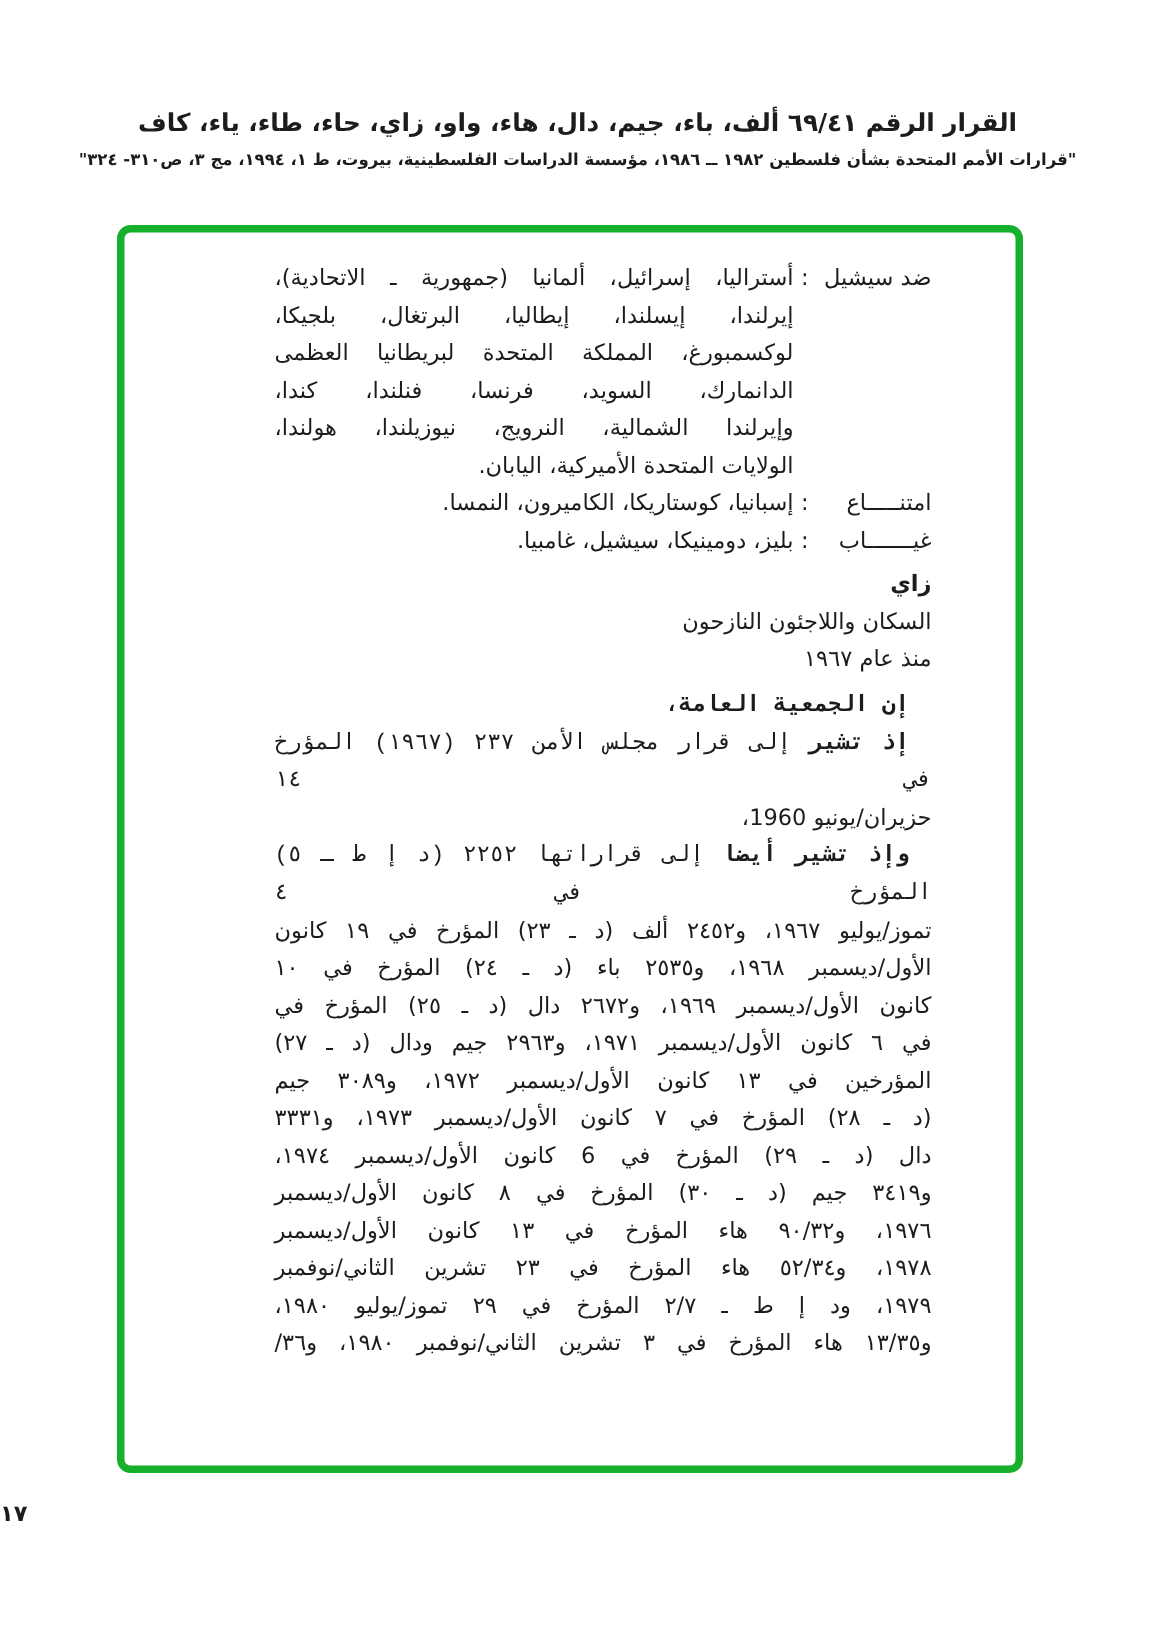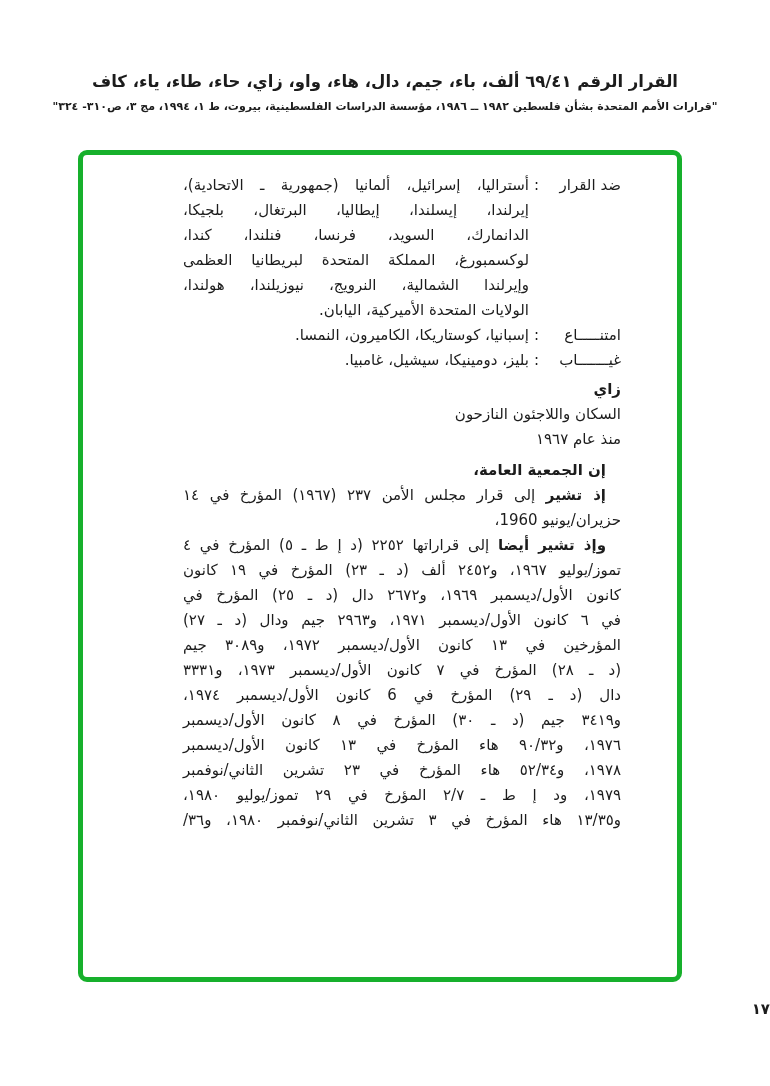--- a/index.html
+++ b/index.html
@@ -53,57 +53,57 @@
     flex: 0 0 92px;
     display: flex;
     justify-content: space-between;
     padding-left: 5px;
   }
   .vlines { flex: 1; min-width: 0; }
   .jline { text-align: justify; text-align-last: justify; }
   .rline { text-align: right; }
   .center { text-align: right; }
   .bold { font-weight: bold; }
-  .indent { text-indent: 15px; }
+  .indent { text-indent: 15px; font-family: Liberation Mono, monospace; }
   .lead { font-weight: bold; }
   .sec-letter { margin-top: 4px; }
   .opening { margin-top: 6px; }
   .pagenum {
     position: absolute;
     top: 1000px;
     left: 0;
     width: 100%;
-    text-align: right;
+    text-align: left;
     font-size: 15px;
     font-weight: bold;
   }
 </style>
 </head>
 <body>
 
 <div class="page">
 
   <div class="header" dir="rtl">
     <div class="title">القرار الرقم ٦٩/٤١ ألف، باء، جيم، دال، هاء، واو، زاي، حاء، طاء، ياء، كاف</div>
     <div class="citation">"قرارات الأمم المتحدة بشأن فلسطين ١٩٨٢ ــ ١٩٨٦، مؤسسة الدراسات الفلسطينية، بيروت، ط ١، ١٩٩٤، مج ٣، ص٣١٠- ٣٢٤"</div>
   </div>
 
   <div class="box" id="greenbox" style="border-color: rgb(23, 176, 44);">
     <div class="content" dir="rtl">
 
       <div class="vote-row">
         <div class="vlabel">
-          <span>ضد القرار</span>
+          <span>ضد سيشيل</span>
           <span>:</span>
         </div>
         <div class="vlines">
             <div class="jline">أستراليا، إسرائيل، ألمانيا (جمهورية ـ الاتحادية)،</div>
             <div class="jline">إيرلندا، إيسلندا، إيطاليا، البرتغال، بلجيكا،</div>
+            <div class="jline">لوكسمبورغ، المملكة المتحدة لبريطانيا العظمى</div>
             <div class="jline">الدانمارك، السويد، فرنسا، فنلندا، كندا،</div>
-            <div class="jline">لوكسمبورغ، المملكة المتحدة لبريطانيا العظمى</div>
             <div class="jline">وإيرلندا الشمالية، النرويج، نيوزيلندا، هولندا،</div>
             <div class="rline">الولايات المتحدة الأميركية، اليابان.</div>
           </div>
       </div>
 
       <div class="vote-row">
         <div class="vlabel">
           <span>امتنـــــاع</span>
           <span>:</span>
         </div>
@@ -138,20 +138,21 @@
           </div>
       </div>
 
       <div>
         <div class="jline indent">
           <span class="lead">وإذ تشير أيضا</span>
           <span>إلى قراراتها ٢٢٥٢ (د إ ط ـ ٥) المؤرخ في ٤</span>
         </div>
         <div>
             <div class="jline">تموز/يوليو ١٩٦٧، و٢٤٥٢ ألف (د ـ ٢٣) المؤرخ في ١٩ كانون</div>
+            <div class="jline">الأول/ديسمبر ١٩٦٨، و٢٥٣٥ باء (د ـ ٢٤) المؤرخ في ١٠</div>
             <div class="jline">كانون الأول/ديسمبر ١٩٦٩، و٢٦٧٢ دال (د ـ ٢٥) المؤرخ في</div>
             <div class="jline">في ٦ كانون الأول/ديسمبر ١٩٧١، و٢٩٦٣ جيم ودال (د ـ ٢٧)</div>
             <div class="jline">المؤرخين في ١٣ كانون الأول/ديسمبر ١٩٧٢، و٣٠٨٩ جيم</div>
             <div class="jline">(د ـ ٢٨) المؤرخ في ٧ كانون الأول/ديسمبر ١٩٧٣، و٣٣٣١</div>
             <div class="jline">دال (د ـ ٢٩) المؤرخ في 6 كانون الأول/ديسمبر ١٩٧٤،</div>
             <div class="jline">و٣٤١٩ جيم (د ـ ٣٠) المؤرخ في ٨ كانون الأول/ديسمبر</div>
             <div class="jline">١٩٧٦، و٩٠/٣٢ هاء المؤرخ في ١٣ كانون الأول/ديسمبر</div>
             <div class="jline">١٩٧٨، و٥٢/٣٤ هاء المؤرخ في ٢٣ تشرين الثاني/نوفمبر</div>
             <div class="jline">١٩٧٩، ود إ ط ـ ٢/٧ المؤرخ في ٢٩ تموز/يوليو ١٩٨٠،</div>
             <div class="jline">و١٣/٣٥ هاء المؤرخ في ٣ تشرين الثاني/نوفمبر ١٩٨٠، و٣٦/</div>

